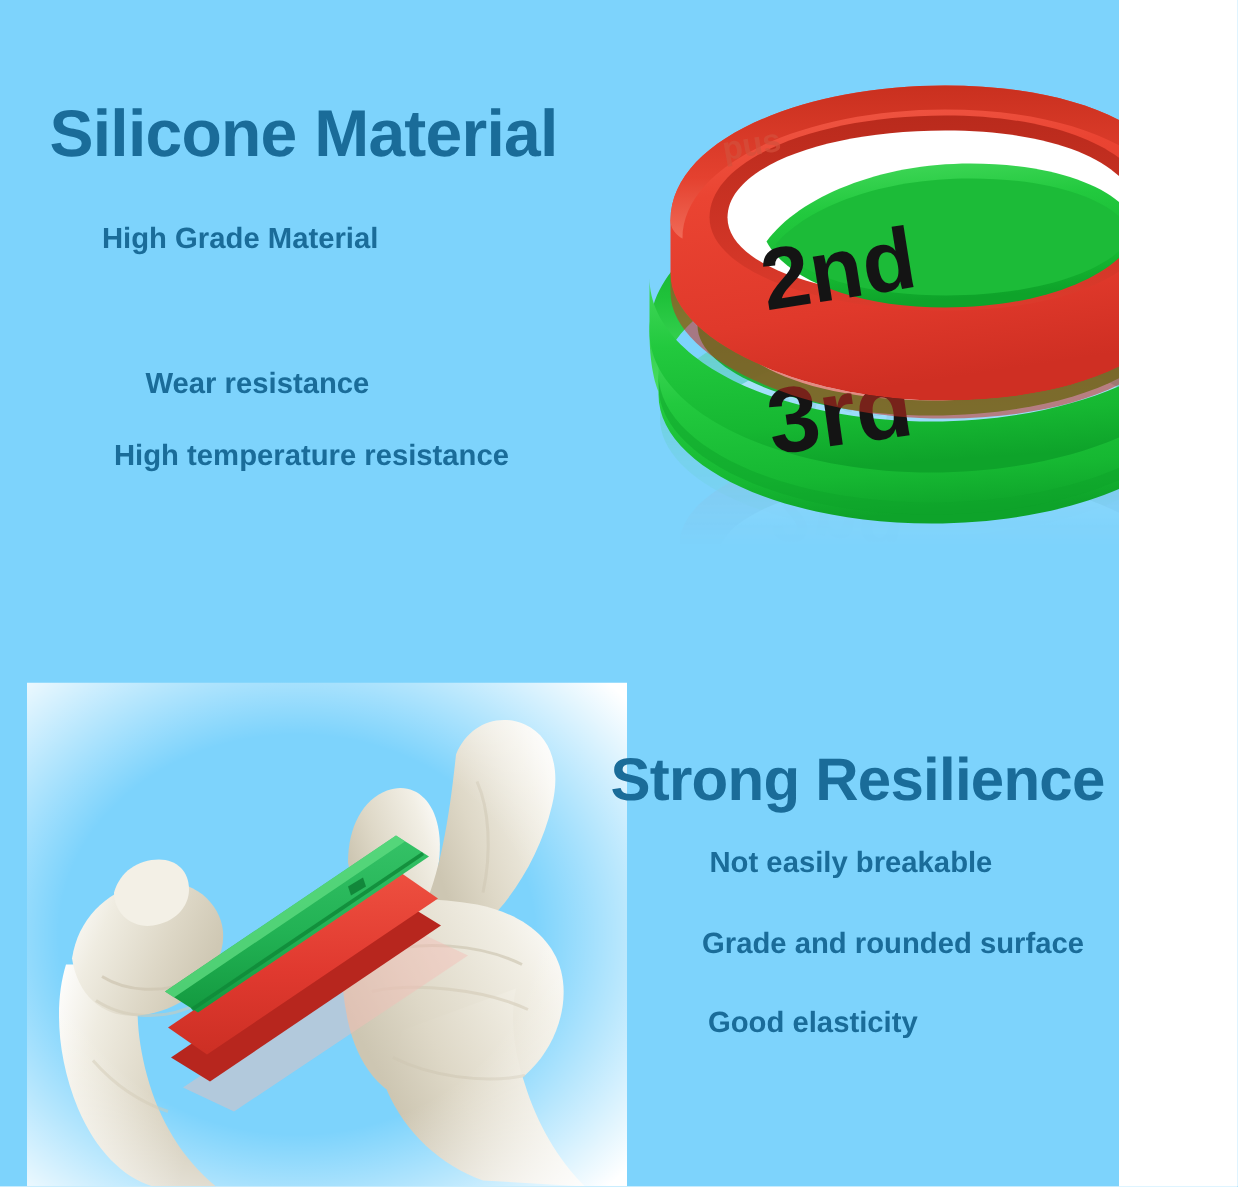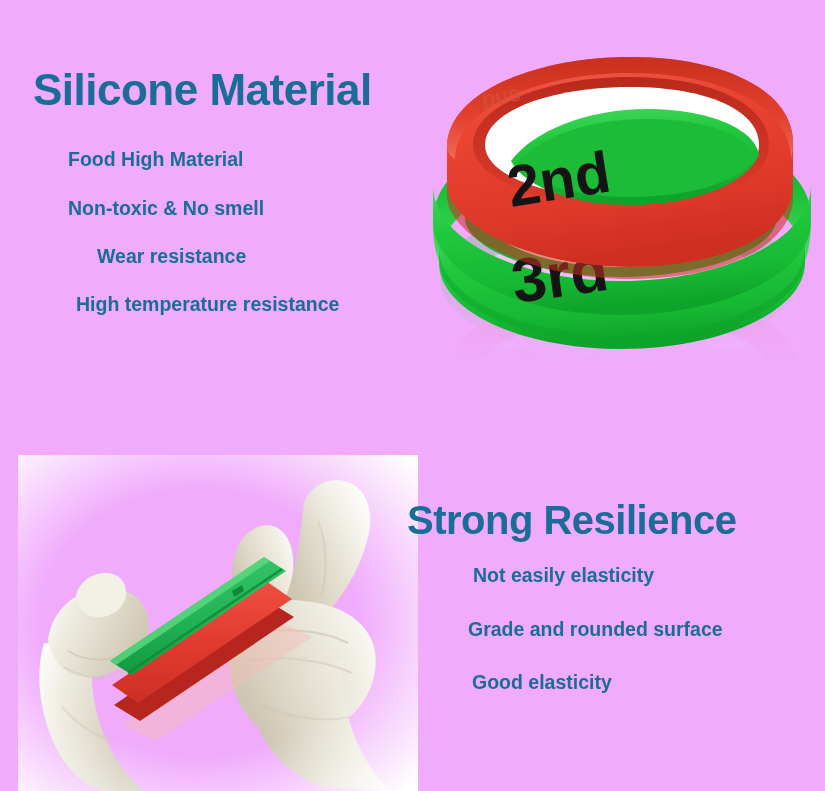--- a/index.html
+++ b/index.html
@@ -6,23 +6,23 @@
   html, body {
     margin: 0;
     padding: 0;
     background: #ffffff;
   }
   body {
     font-family: "Liberation Sans", sans-serif;
   }
   #page {
     position: relative;
-    width: 825px;
+    width: 746px;
     height: 791px;
-    background: #f0abfc;
+    background: #7dd3fc;
     overflow: hidden;
   }
 
   
   .heading {
     position: absolute;
     font-weight: bold;
     color: #1a6c99;
     letter-spacing: -0.5px;
     white-space: nowrap;
@@ -80,22 +80,21 @@
   }
   #photo-stretch svg { display: block; }
 </style>
 </head>
 <body>
 
 <div id="page">
 
   <div id="heading-silicone" class="heading">Silicone Material</div>
 
-  <div id="mat-b0" class="bullet feat-mat">Food High Material</div>
-  <div id="mat-b1" class="bullet feat-mat">Non-toxic &amp; No smell</div>
+  <div id="mat-b0" class="bullet feat-mat">High Grade Material</div>
   <div id="mat-b2" class="bullet feat-mat">Wear resistance</div>
   <div id="mat-b3" class="bullet feat-mat">High temperature resistance</div>
 
   <div id="photo-bands">
     <svg width="395" height="330" viewBox="0 0 395 330" xmlns="http://www.w3.org/2000/svg">
       <defs>
 
         <linearGradient id="redTop" x1="0" y1="0" x2="0.25" y2="1">
           <stop offset="0%" stop-color="#f2614e"></stop>
           <stop offset="35%" stop-color="#ea4432"></stop>
@@ -302,17 +301,17 @@
 
         <path d="M214,136 L224,130 L226,136 L216,142 Z" fill="#0d7a32" opacity="0.8"></path>
       </g>
 
       <rect x="0" y="0" width="400" height="336" fill="url(#vig)"></rect>
     </svg>
   </div>
 
   <div id="heading-resilience" class="heading">Strong Resilience</div>
 
-  <div id="res-b0" class="bullet feat-res">Not easily elasticity</div>
+  <div id="res-b0" class="bullet feat-res">Not easily breakable</div>
   <div id="res-b1" class="bullet feat-res">Grade and rounded surface</div>
   <div id="res-b2" class="bullet feat-res">Good elasticity</div>
 
 </div>
 
 </body></html>

